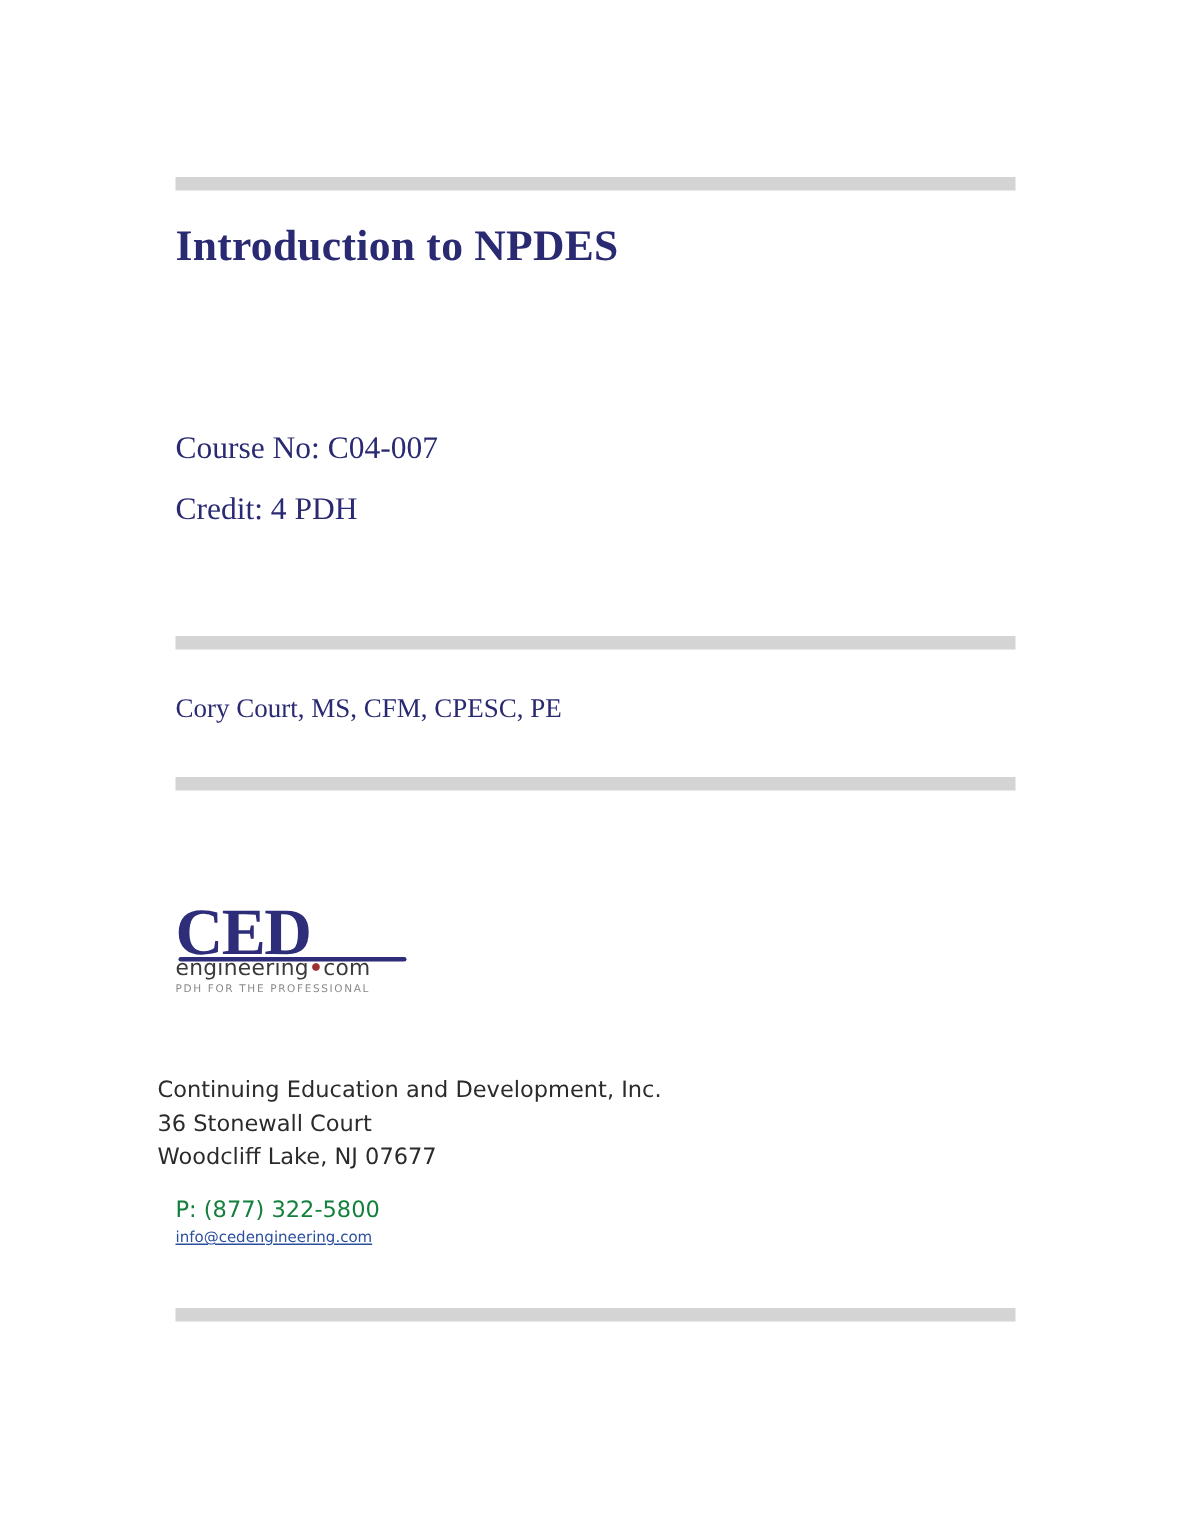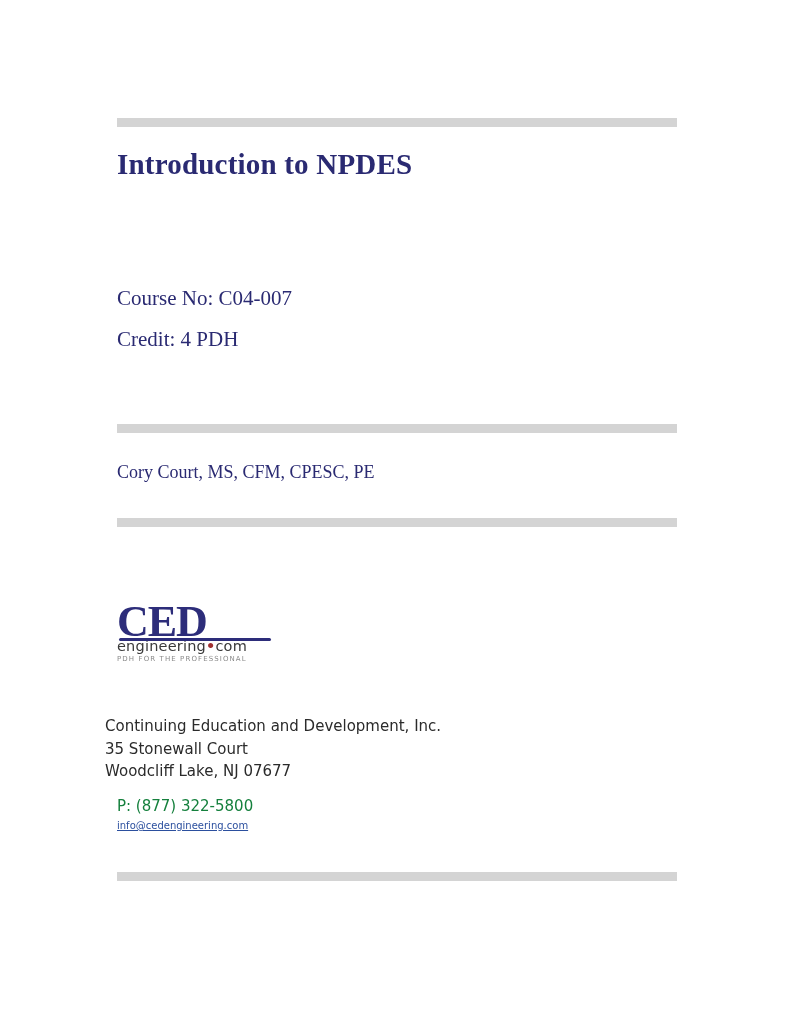--- a/index.html
+++ b/index.html
@@ -163,21 +163,21 @@
     <div class="logo-ced">CED</div>
     <div class="logo-swoosh"></div>
     <div class="logo-sub">
       <span>engineering</span><span class="dot">•</span><span>com</span>
     </div>
     <div class="logo-tag">PDH FOR THE PROFESSIONAL</div>
   </div>
 
   <div class="address">
     <div>Continuing Education and Development, Inc.</div>
-    <div>35 Stonewall Court</div>
+    <div>36 Stonewall Court</div>
     <div>Woodcliff Lake, NJ 07677</div>
   </div>
 
   <div class="phone">P: (877) 322-5800</div>
   <div class="email">info@cedengineering.com</div>
 
   <div class="rule rule-4"></div>
 
 </div>
 

